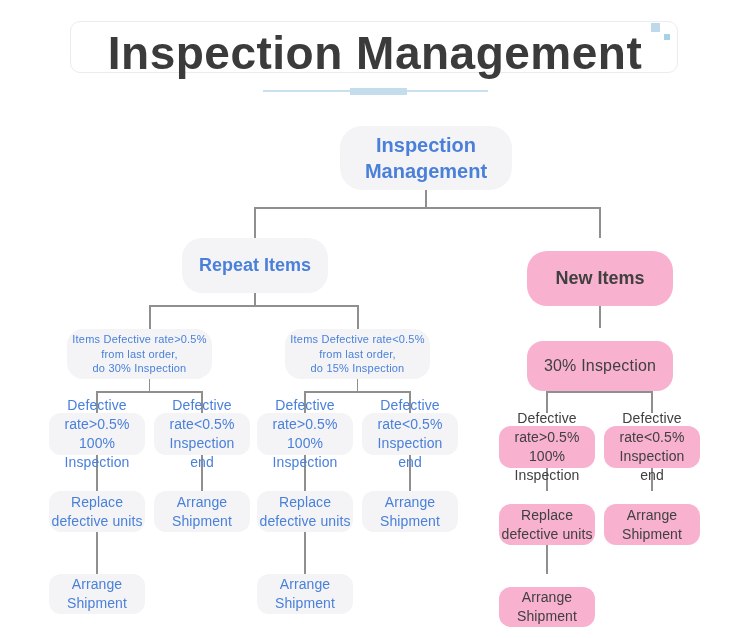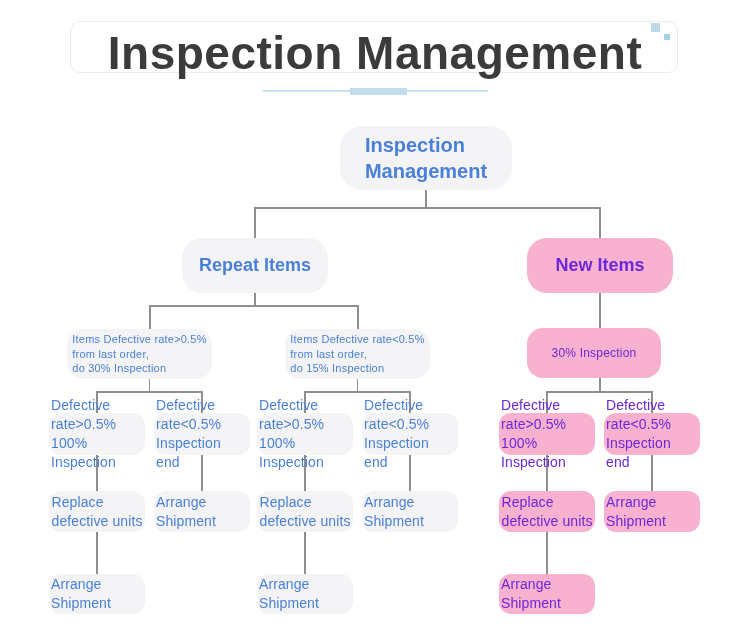--- a/index.html
+++ b/index.html
@@ -31,25 +31,25 @@
     line-height:1.1;
   }
   .underline-thin{position:absolute;left:263px;top:90px;width:225px;height:2px;background:var(--underline);}
   .underline-thick{position:absolute;left:350px;top:88px;width:57px;height:7px;background:var(--underline-accent);}
   
   .vline{position:absolute;width:1.5px;background:var(--line);}
   .hline{position:absolute;height:1.5px;background:var(--line);}
   
   .node{
     position:absolute;display:flex;align-items:center;justify-content:center;
-    text-align:left;white-space:pre-line;box-sizing:border-box;
+    text-align:center;white-space:pre-line;box-sizing:border-box;
     border-radius:12px;line-height:1.35;padding:2px;
   }
   .node.gray{background:var(--node-bg);color:var(--blue-text);}
-  .node.pink{background:var(--pink);color:#6d28d9;}
+  .node.pink{background:var(--pink);color:#404040;margin-top:13px;}
   .lvl1{font-size:20px;font-weight:bold;border-radius:22px;line-height:1.3;}
   .lvl2{font-size:18px;font-weight:bold;border-radius:20px;}
   .lvl3{font-size:11px;border-radius:16px;letter-spacing:0.2px;}
   .sm{font-size:14px;border-radius:12px;letter-spacing:0.1px;}
 </style>
 </head>
 <body>
 
 <div class="stage">
 
@@ -103,21 +103,21 @@
 
   <div class="node gray lvl2" style="left:182px;top:238px;width:146px;height:55px">Repeat Items</div>
   <div class="node pink lvl2" style="left:527px;top:238px;width:146px;height:55px">New Items</div>
 
   <div class="node gray lvl3" style="left:67px;top:329px;width:145px;height:50px">Items Defective rate&gt;0.5%
 from last order,
 do 30% Inspection</div>
   <div class="node gray lvl3" style="left:285px;top:329px;width:145px;height:50px">Items Defective rate&lt;0.5%
 from last order,
 do 15% Inspection</div>
-  <div class="node pink lvl3" style="left:527px;top:328px;width:134px;height:50px;font-size:12px">30% Inspection</div>
+  <div class="node pink lvl3" style="left:527px;top:328px;width:146px;height:50px;font-size:16px">30% Inspection</div>
 
   <div class="node gray sm" style="left:49px;top:413px;width:96px;height:42px">Defective rate&gt;0.5%
 100% Inspection</div>
   <div class="node gray sm" style="left:154px;top:413px;width:96px;height:42px">Defective rate&lt;0.5%
 Inspection end</div>
   <div class="node gray sm" style="left:257px;top:413px;width:96px;height:42px">Defective rate&gt;0.5%
 100% Inspection</div>
   <div class="node gray sm" style="left:362px;top:413px;width:96px;height:42px">Defective rate&lt;0.5%
 Inspection end</div>
   <div class="node pink sm" style="left:499px;top:413px;width:96px;height:42px">Defective rate&gt;0.5%

